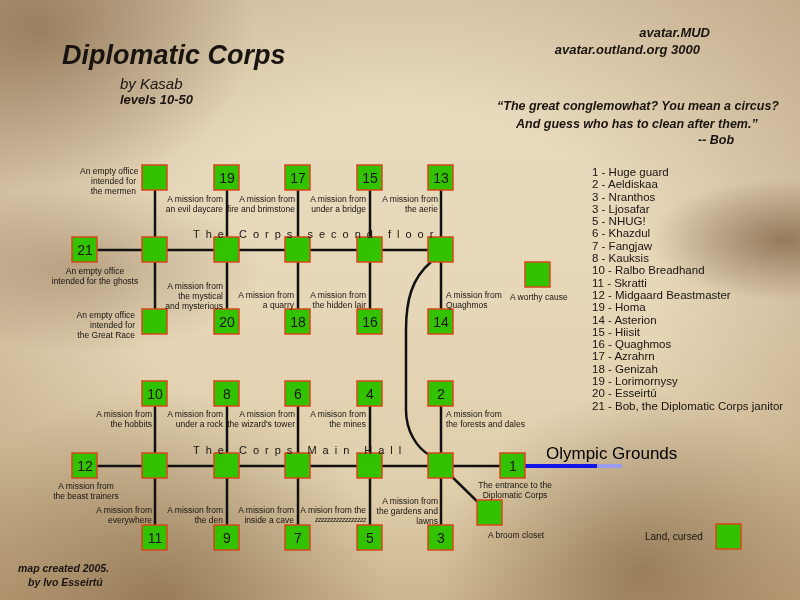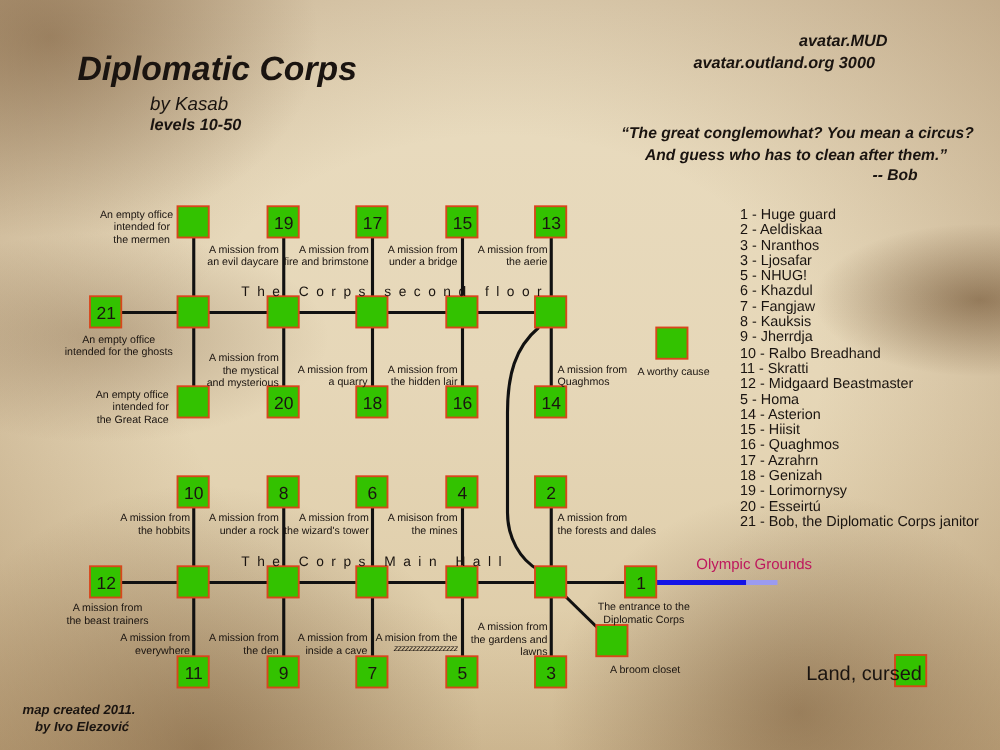--- a/index.html
+++ b/index.html
@@ -22,22 +22,22 @@
   .mud1{right:90px;top:25px;font-size:13px;font-weight:bold;font-style:italic;text-align:left;}
   .mud2{right:100px;top:42px;font-size:13px;font-weight:bold;font-style:italic;}
   .q{font-size:12.5px;font-weight:bold;font-style:italic;}
   .legend{position:absolute;left:592px;top:166px;font-size:11.5px;line-height:12.3px;}
   .legend div{white-space:nowrap;}
   .lbl{position:absolute;font-size:8.5px;line-height:10px;color:#1a1410;white-space:nowrap;}
   .r{text-align:right;}
   .c{text-align:center;}
   .floor{position:absolute;font-size:11px;letter-spacing:6px;color:#1a1410;}
   .credit{position:absolute;font-size:10.5px;font-weight:bold;font-style:italic;}
-  .olympic{position:absolute;left:546px;top:444px;font-size:12px;color:#be185d;margin-left:11px;}
-  .cursed{position:absolute;left:645px;top:531px;font-size:16px;}
+  .olympic{position:absolute;left:546px;top:444px;font-size:17px;color:#000000;}
+  .cursed{position:absolute;left:645px;top:531px;font-size:10px;}
   .room-num{font-family:"Liberation Sans",sans-serif;font-size:14px;fill:#1a1410;}
 </style>
 </head>
 <body>
 
 <div id="bg"></div>
 
 <svg id="map" width="800" height="600">
   <g stroke="#111" stroke-width="2.5" fill="none">
 
@@ -149,25 +149,24 @@
 
 <div class="legend">
   <div>1 - Huge guard</div>
   <div>2 - Aeldiskaa</div>
   <div>3 - Nranthos</div>
   <div>3 - Ljosafar</div>
   <div>5 - NHUG!</div>
   <div>6 - Khazdul</div>
   <div>7 - Fangjaw</div>
   <div>8 - Kauksis</div>
-  <div>9 - Jherrdja</div>
   <div>10 - Ralbo Breadhand</div>
   <div>11 - Skratti</div>
   <div>12 - Midgaard Beastmaster</div>
-  <div>5 - Homa</div>
+  <div>19 - Homa</div>
   <div>14 - Asterion</div>
   <div>15 - Hiisit</div>
   <div>16 - Quaghmos</div>
   <div>17 - Azrahrn</div>
   <div>18 - Genizah</div>
   <div>19 - Lorimornysy</div>
   <div>20 - Esseirtú</div>
   <div>21 - Bob, the Diplomatic Corps janitor</div>
 </div>
 
@@ -271,14 +270,14 @@
   <div>A mission from</div>
   <div>the gardens and</div>
   <div>lawns</div>
 </div>
 <div class="lbl" style="left:488px;top:530px;">A broom closet</div>
 
 <div class="olympic">Olympic Grounds</div>
 
 <div class="cursed">Land, cursed</div>
 
-<div class="credit" style="left:18px;top:562px;">map created 2011.</div>
-<div class="credit" style="left:28px;top:576px;">by Ivo Elezović</div>
+<div class="credit" style="left:18px;top:562px;">map created 2005.</div>
+<div class="credit" style="left:28px;top:576px;">by Ivo Esseirtú</div>
 
 </body></html>

